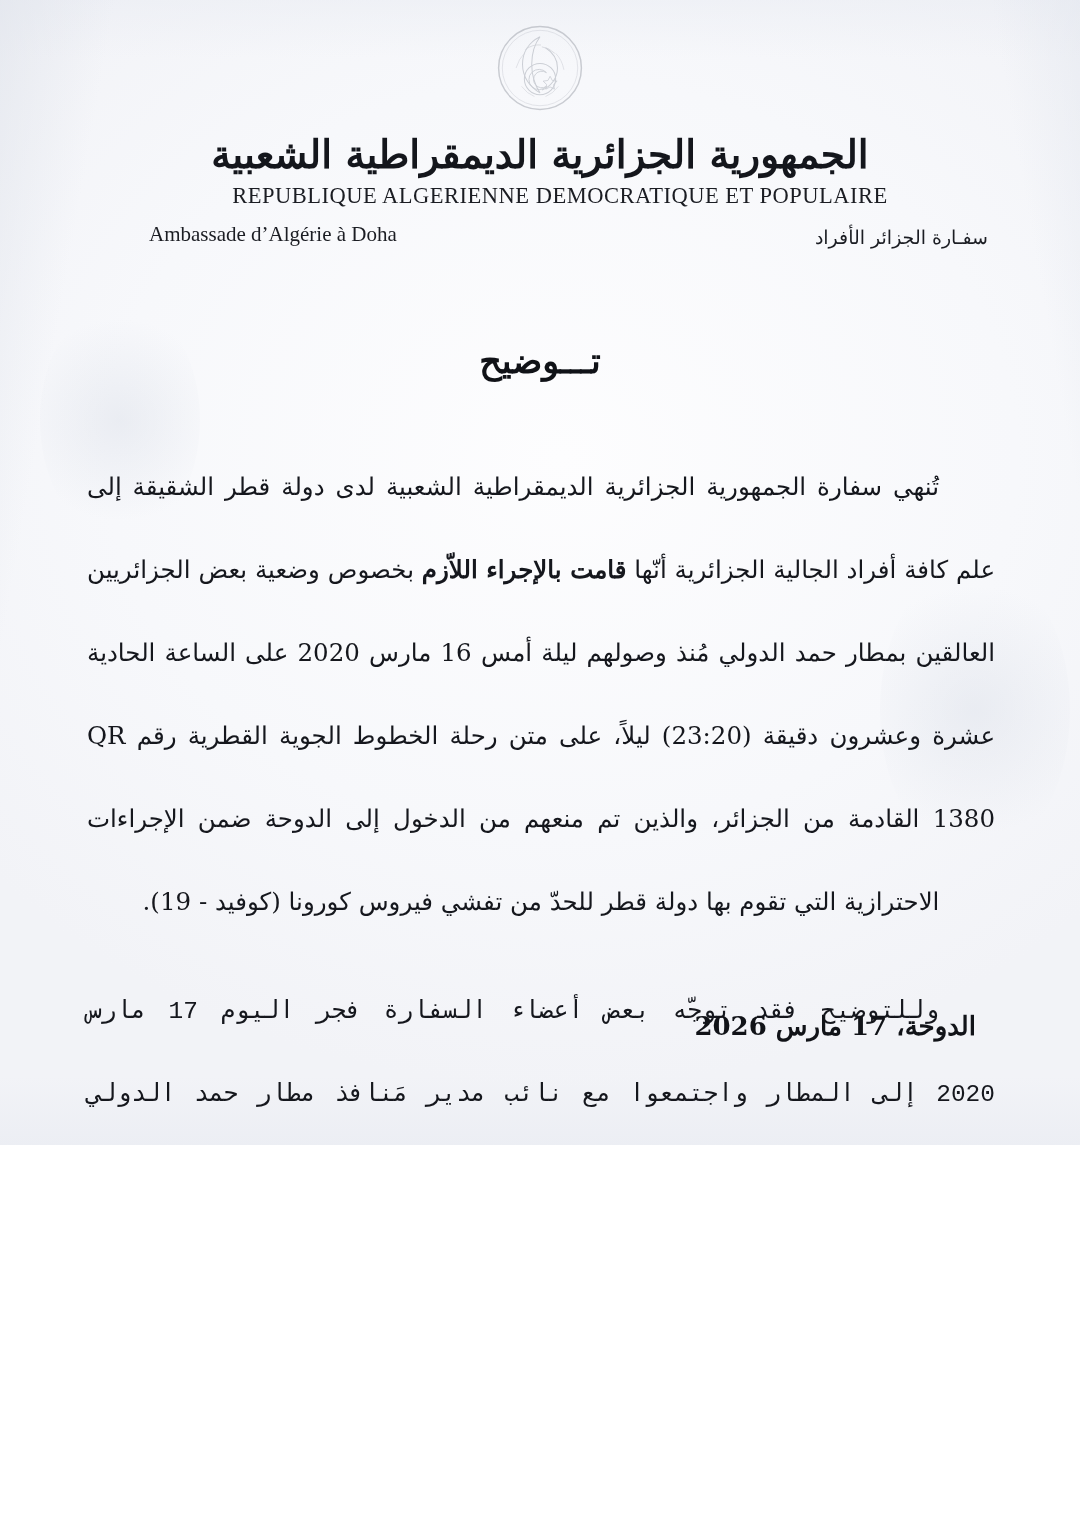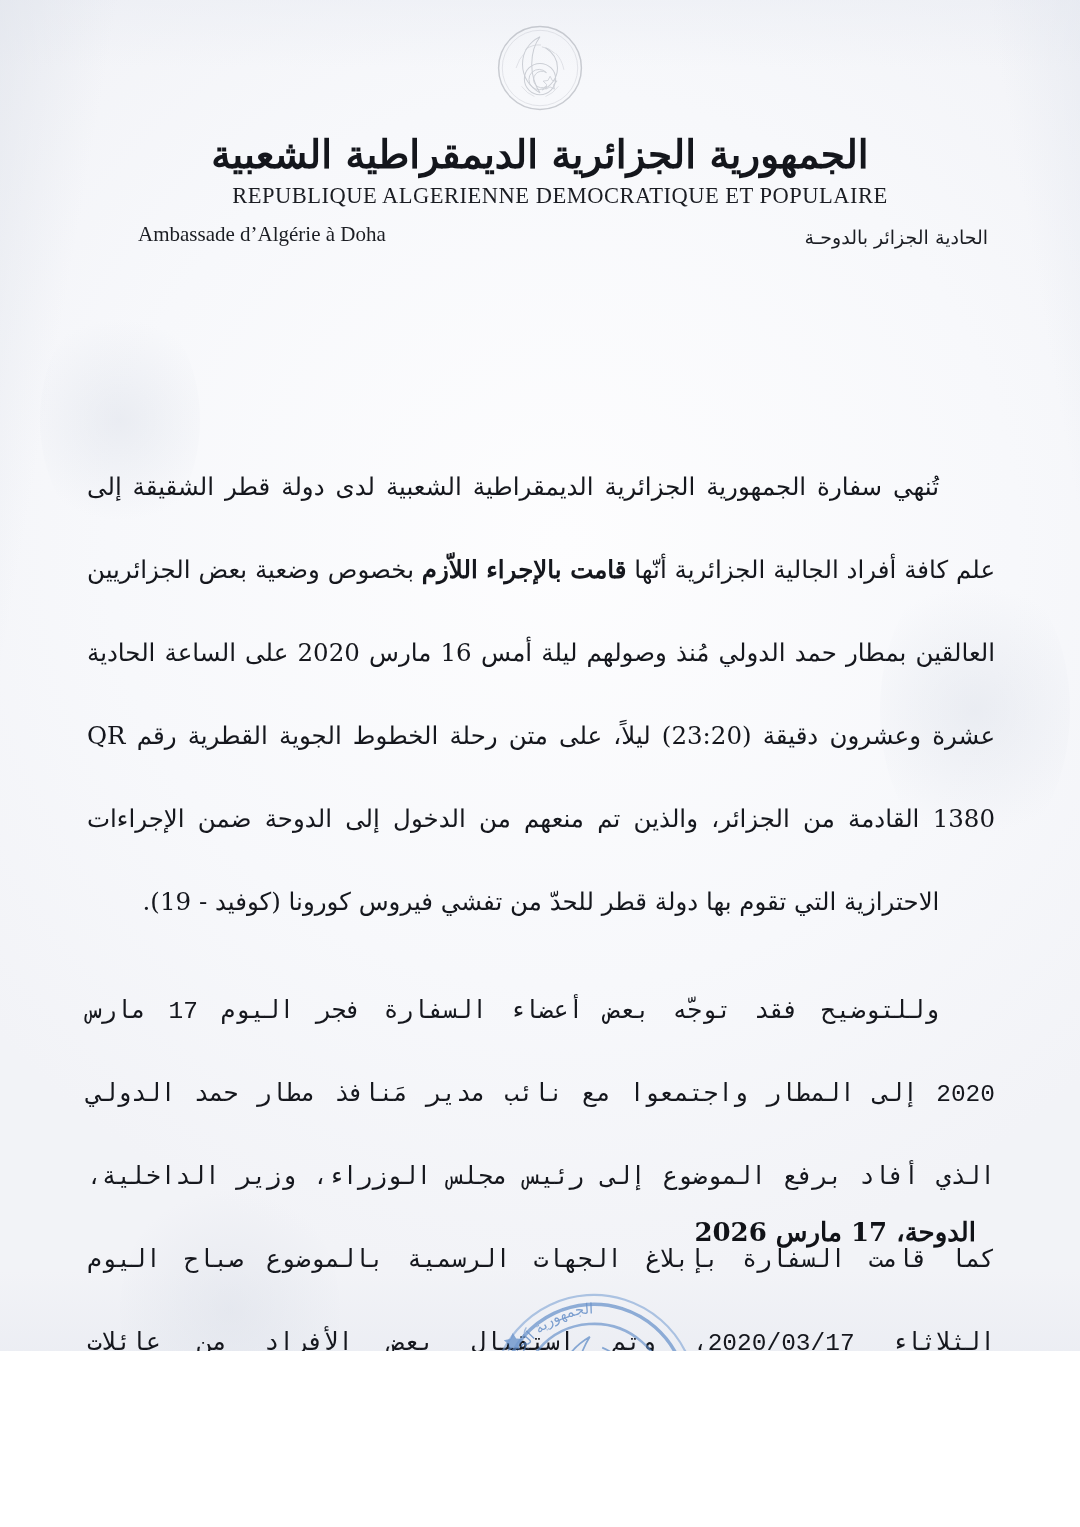--- a/index.html
+++ b/index.html
@@ -7,21 +7,21 @@
     margin: 0;
     padding: 0;
     background: #ffffff;
   }
   body {
     font-family: "Liberation Serif", "DejaVu Serif", serif;
   }
   .page {
     position: relative;
     width: 1080px;
-    height: 1351px;
+    height: 1145px;
     margin: 0 auto;
     overflow: hidden;
     background:
       radial-gradient(ellipse 70% 55% at 52% 40%, #fdfdfe 0%, #f7f8fb 60%, #f2f3f7 100%);
     box-sizing: border-box;
   }
   
   .scan-shade {
     position: absolute;
     inset: 0;
@@ -65,21 +65,21 @@
     letter-spacing: 0.5px;
     color: #1b1d23;
     margin: 2px 0 0;
     font-family: "Liberation Serif", "DejaVu Serif", serif;
     white-space: nowrap;
     padding-left: 40px;
   }
   .subheader {
     position: absolute;
     top: 222px;
-    left: 0; right: 0;
+    left: 11px; right: 0;
     height: 42px;
     text-decoration: underline;
   }
   .sub-fr {
     position: absolute;
     left: 138px;
     top: 0;
     font-size: 21px;
     color: #1b1d23;
     font-family: "Liberation Serif", "DejaVu Serif", serif;
@@ -182,23 +182,24 @@
       <path d="M24 50 q3 -10 9 -16 M76 52 q-2 -11 -9 -18" fill="none" stroke="#a2a6b0" stroke-width=".7"></path>
       <path d="M30 70 q6 8 14 11 M70 70 q-6 8 -14 11" fill="none" stroke="#a2a6b0" stroke-width=".7"></path>
     </svg>
 
     <div class="title-ar">الجمهورية الجزائرية الديمقراطية الشعبية</div>
     <div class="title-fr">REPUBLIQUE ALGERIENNE DEMOCRATIQUE ET POPULAIRE</div>
   </div>
 
   <div class="subheader">
     <div class="sub-fr">Ambassade d’Algérie à Doha</div>
-    <div class="sub-ar">الحادية الجزائر بالدوحـة</div>
+    <div class="sub-ar">سفـارة الجزائر الأفراد</div>
   </div>
 
+  <div class="doc-title">تـــوضيح</div>
 
   <div class="body-wrap">
     <p class="para p1">
       <span class="indent"></span><span><span>تُنهي سفارة الجمهورية الجزائرية الديمقراطية الشعبية لدى دولة قطر الشقيقة إلى علم كافة أفراد الجالية الجزائرية أنّها </span><b>قامت بالإجراء اللاّزم</b><span> بخصوص وضعية بعض الجزائريين العالقين بمطار حمد الدولي مُنذ وصولهم ليلة أمس 16 مارس 2020 على الساعة الحادية عشرة وعشرون دقيقة (23:20) ليلاً، على متن رحلة الخطوط الجوية القطرية رقم QR 1380 القادمة من الجزائر، والذين تم منعهم من الدخول إلى الدوحة ضمن الإجراءات الاحترازية التي تقوم بها دولة قطر للحدّ من تفشي فيروس كورونا (كوفيد - 19).</span></span>
     </p>
     <p class="para p2">
       <span class="indent"></span><span><span>وللتوضيح فقد توجّه بعض أعضاء السفارة فجر اليوم 17 مارس 2020 إلى المطار واجتمعوا مع نائب مدير مَنافذ مطار حمد الدولي الذي أفاد برفع الموضوع إلى رئيس مجلس الوزراء، وزير الداخلية، كما قامت السفارة بإبلاغ الجهات الرسمية بالموضوع صباح اليوم الثلاثاء 2020/03/17، وتم استقبال بعض الأفراد من عائلات الجزائريين المعنيين وتم وضعهم في الصورة الكاملة بما تم في الموضوع الذي تُتابعه خلية بإشراف السفير شخصيًا بكل اهتمام من أجل إيجاد المعالجة المناسبة لهُ.</span></span>
     </p>
   </div>
 

